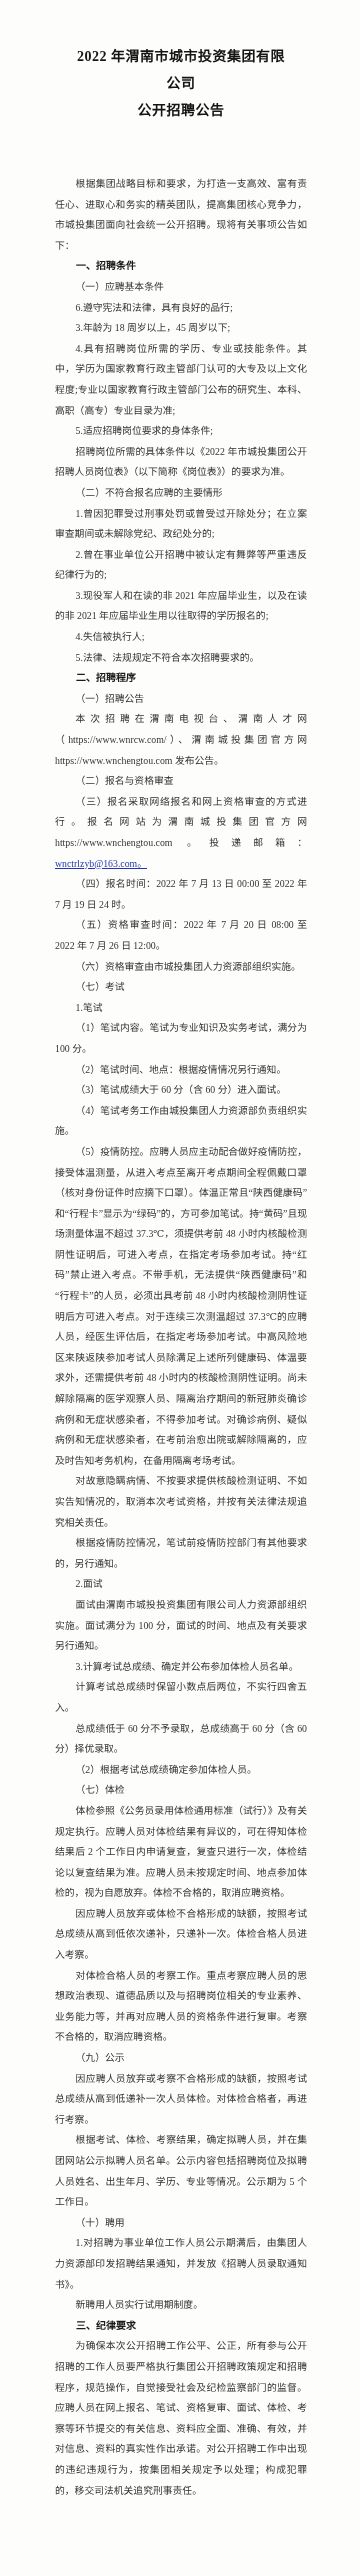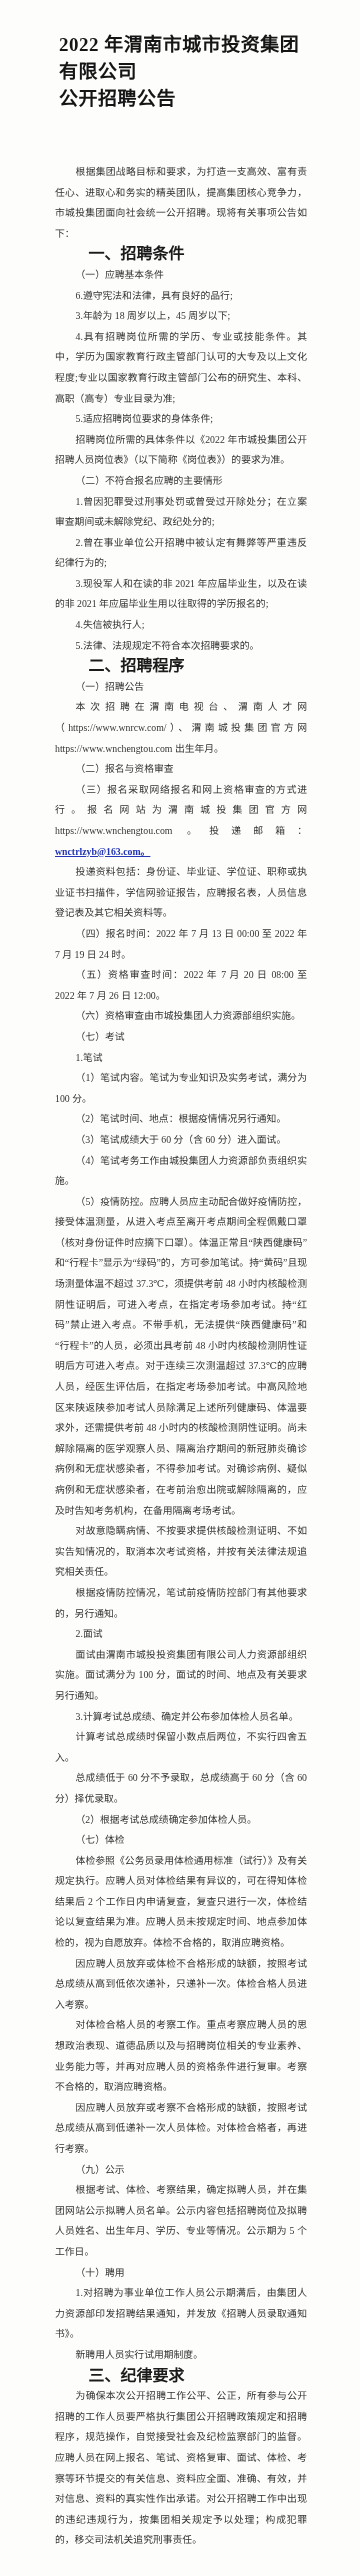--- a/index.html
+++ b/index.html
@@ -8,50 +8,49 @@
     width: 361px;
     min-height: 2690px;
     margin: 0 auto;
     background: #fdfdfb;
     box-sizing: border-box;
     padding: 27px 54px 36px 55px;
     color: #2e2e2e;
     font-family: "Liberation Serif", "DejaVu Serif", serif;
   }
   .doc-title {
-    text-align: left;
+    text-align: center;
     font-weight: bold;
     color: #151515;
-    font-size: 19px;
+    font-size: 14px;
     line-height: 27px;
     letter-spacing: 0.5px;
-    margin: 4px;
+    margin: 16px;
   }
   .doc-body {
     margin-top: 50px;
     font-size: 9.8px;
     line-height: 20.6px;
     text-align: justify;
     color: #333333;
   }
   .doc-body p {
     margin: 0;
     text-indent: 2.1em;
     word-break: break-word;
   }
   .doc-body p.h {
     font-weight: bold;
     color: #1b1b1b;
     font-family: "Liberation Sans", "DejaVu Sans", sans-serif;
-    font-size: 16px;
+    font-size: 10px;
   }
   .email-link {
     color: #2335b4;
     text-decoration: underline;
-    font-weight: bold;
   }
 </style>
 </head>
 <body>
 
 <div class="page">
   <h1 class="doc-title">
     <span>2022 年渭南市城市投资集团有限公司</span><br>
     <span>公开招聘公告</span>
   </h1>
@@ -65,24 +64,23 @@
       <p class="">5.适应招聘岗位要求的身体条件;</p>
       <p class="">招聘岗位所需的具体条件以《2022 年市城投集团公开招聘人员岗位表》（以下简称《岗位表》）的要求为准。</p>
       <p class="">（二）不符合报名应聘的主要情形</p>
       <p class="">1.曾因犯罪受过刑事处罚或曾受过开除处分；在立案审查期间或未解除党纪、政纪处分的;</p>
       <p class="">2.曾在事业单位公开招聘中被认定有舞弊等严重违反纪律行为的;</p>
       <p class="">3.现役军人和在读的非 2021 年应届毕业生，以及在读的非 2021 年应届毕业生用以往取得的学历报名的;</p>
       <p class="">4.失信被执行人;</p>
       <p class="">5.法律、法规规定不符合本次招聘要求的。</p>
       <p class="h ">二、招聘程序</p>
       <p class="">（一）招聘公告</p>
-      <p class="">本次招聘在渭南电视台、渭南人才网（https://www.wnrcw.com/）、渭南城投集团官方网 https://www.wnchengtou.com 出生年月。</p>
+      <p class="">本次招聘在渭南电视台、渭南人才网（https://www.wnrcw.com/）、渭南城投集团官方网 https://www.wnchengtou.com 发布公告。</p>
       <p class="">（二）报名与资格审查</p>
       <p class=""><span>（三）报名采取网络报名和网上资格审查的方式进行。报名网站为渭南城投集团官方网 https://www.wnchengtou.com 。投递邮箱：</span><span class="email-link">wnctrlzyb@163.com。</span></p>
-      <p class="">投递资料包括：身份证、毕业证、学位证、职称或执业证书扫描件，学信网验证报告，应聘报名表，人员信息登记表及其它相关资料等。</p>
       <p class="">（四）报名时间：2022 年 7 月 13 日 00:00 至 2022 年 7 月 19 日 24 时。</p>
       <p class="">（五）资格审查时间：2022 年 7 月 20 日 08:00 至 2022 年 7 月 26 日 12:00。</p>
       <p class="">（六）资格审查由市城投集团人力资源部组织实施。</p>
       <p class="">（七）考试</p>
       <p class="">1.笔试</p>
       <p class="">（1）笔试内容。笔试为专业知识及实务考试，满分为 100 分。</p>
       <p class="">（2）笔试时间、地点：根据疫情情况另行通知。</p>
       <p class="">（3）笔试成绩大于 60 分（含 60 分）进入面试。</p>
       <p class="">（4）笔试考务工作由城投集团人力资源部负责组织实施。</p>
       <p class="">（5）疫情防控。应聘人员应主动配合做好疫情防控，接受体温测量，从进入考点至离开考点期间全程佩戴口罩（核对身份证件时应摘下口罩）。体温正常且“陕西健康码”和“行程卡”显示为“绿码”的，方可参加笔试。持“黄码”且现场测量体温不超过 37.3℃，须提供考前 48 小时内核酸检测阴性证明后，可进入考点，在指定考场参加考试。持“红码”禁止进入考点。不带手机，无法提供“陕西健康码”和“行程卡”的人员，必须出具考前 48 小时内核酸检测阴性证明后方可进入考点。对于连续三次测温超过 37.3℃的应聘人员，经医生评估后，在指定考场参加考试。中高风险地区来陕返陕参加考试人员除满足上述所列健康码、体温要求外，还需提供考前 48 小时内的核酸检测阴性证明。尚未解除隔离的医学观察人员、隔离治疗期间的新冠肺炎确诊病例和无症状感染者，不得参加考试。对确诊病例、疑似病例和无症状感染者，在考前治愈出院或解除隔离的，应及时告知考务机构，在备用隔离考场考试。</p>
@@ -91,22 +89,22 @@
       <p class="">2.面试</p>
       <p class="">面试由渭南市城投投资集团有限公司人力资源部组织实施。面试满分为 100 分，面试的时间、地点及有关要求另行通知。</p>
       <p class="">3.计算考试总成绩、确定并公布参加体检人员名单。</p>
       <p class="">计算考试总成绩时保留小数点后两位，不实行四舍五入。</p>
       <p class="">总成绩低于 60 分不予录取，总成绩高于 60 分（含 60 分）择优录取。</p>
       <p class="">（2）根据考试总成绩确定参加体检人员。</p>
       <p class="">（七）体检</p>
       <p class="">体检参照《公务员录用体检通用标准（试行）》及有关规定执行。应聘人员对体检结果有异议的，可在得知体检结果后 2 个工作日内申请复查，复查只进行一次，体检结论以复查结果为准。应聘人员未按规定时间、地点参加体检的，视为自愿放弃。体检不合格的，取消应聘资格。</p>
       <p class="">因应聘人员放弃或体检不合格形成的缺额，按照考试总成绩从高到低依次递补，只递补一次。体检合格人员进入考察。</p>
       <p class="">对体检合格人员的考察工作。重点考察应聘人员的思想政治表现、道德品质以及与招聘岗位相关的专业素养、业务能力等，并再对应聘人员的资格条件进行复审。考察不合格的，取消应聘资格。</p>
+      <p class="">（九）公示</p>
       <p class="">因应聘人员放弃或考察不合格形成的缺额，按照考试总成绩从高到低递补一次人员体检。对体检合格者，再进行考察。</p>
-      <p class="">（九）公示</p>
       <p class="">根据考试、体检、考察结果，确定拟聘人员，并在集团网站公示拟聘人员名单。公示内容包括招聘岗位及拟聘人员姓名、出生年月、学历、专业等情况。公示期为 5 个工作日。</p>
       <p class="">（十）聘用</p>
       <p class="">1.对招聘为事业单位工作人员公示期满后，由集团人力资源部印发招聘结果通知，并发放《招聘人员录取通知书》。</p>
       <p class="">新聘用人员实行试用期制度。</p>
       <p class="h ">三、纪律要求</p>
       <p class="">为确保本次公开招聘工作公平、公正，所有参与公开招聘的工作人员要严格执行集团公开招聘政策规定和招聘程序，规范操作，自觉接受社会及纪检监察部门的监督。应聘人员在网上报名、笔试、资格复审、面试、体检、考察等环节提交的有关信息、资料应全面、准确、有效，并对信息、资料的真实性作出承诺。对公开招聘工作中出现的违纪违规行为，按集团相关规定予以处理；构成犯罪的，移交司法机关追究刑事责任。</p>
     </div>
 </div>
 
 

